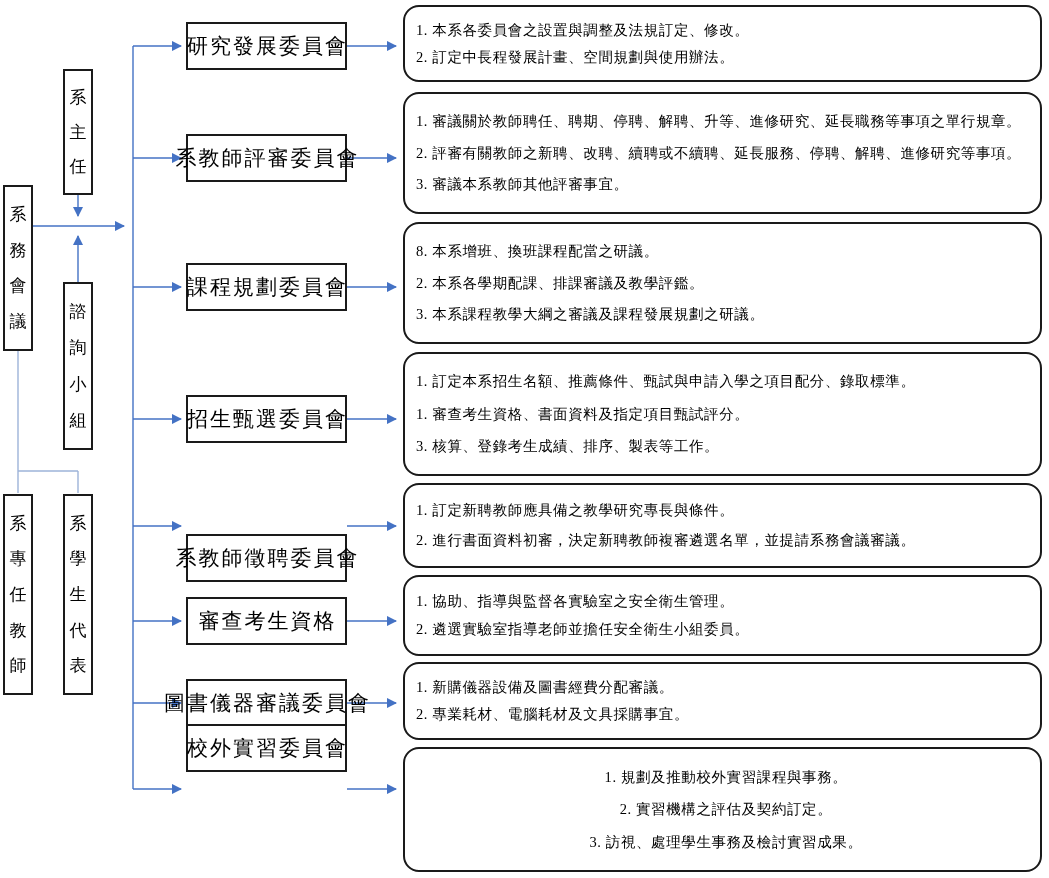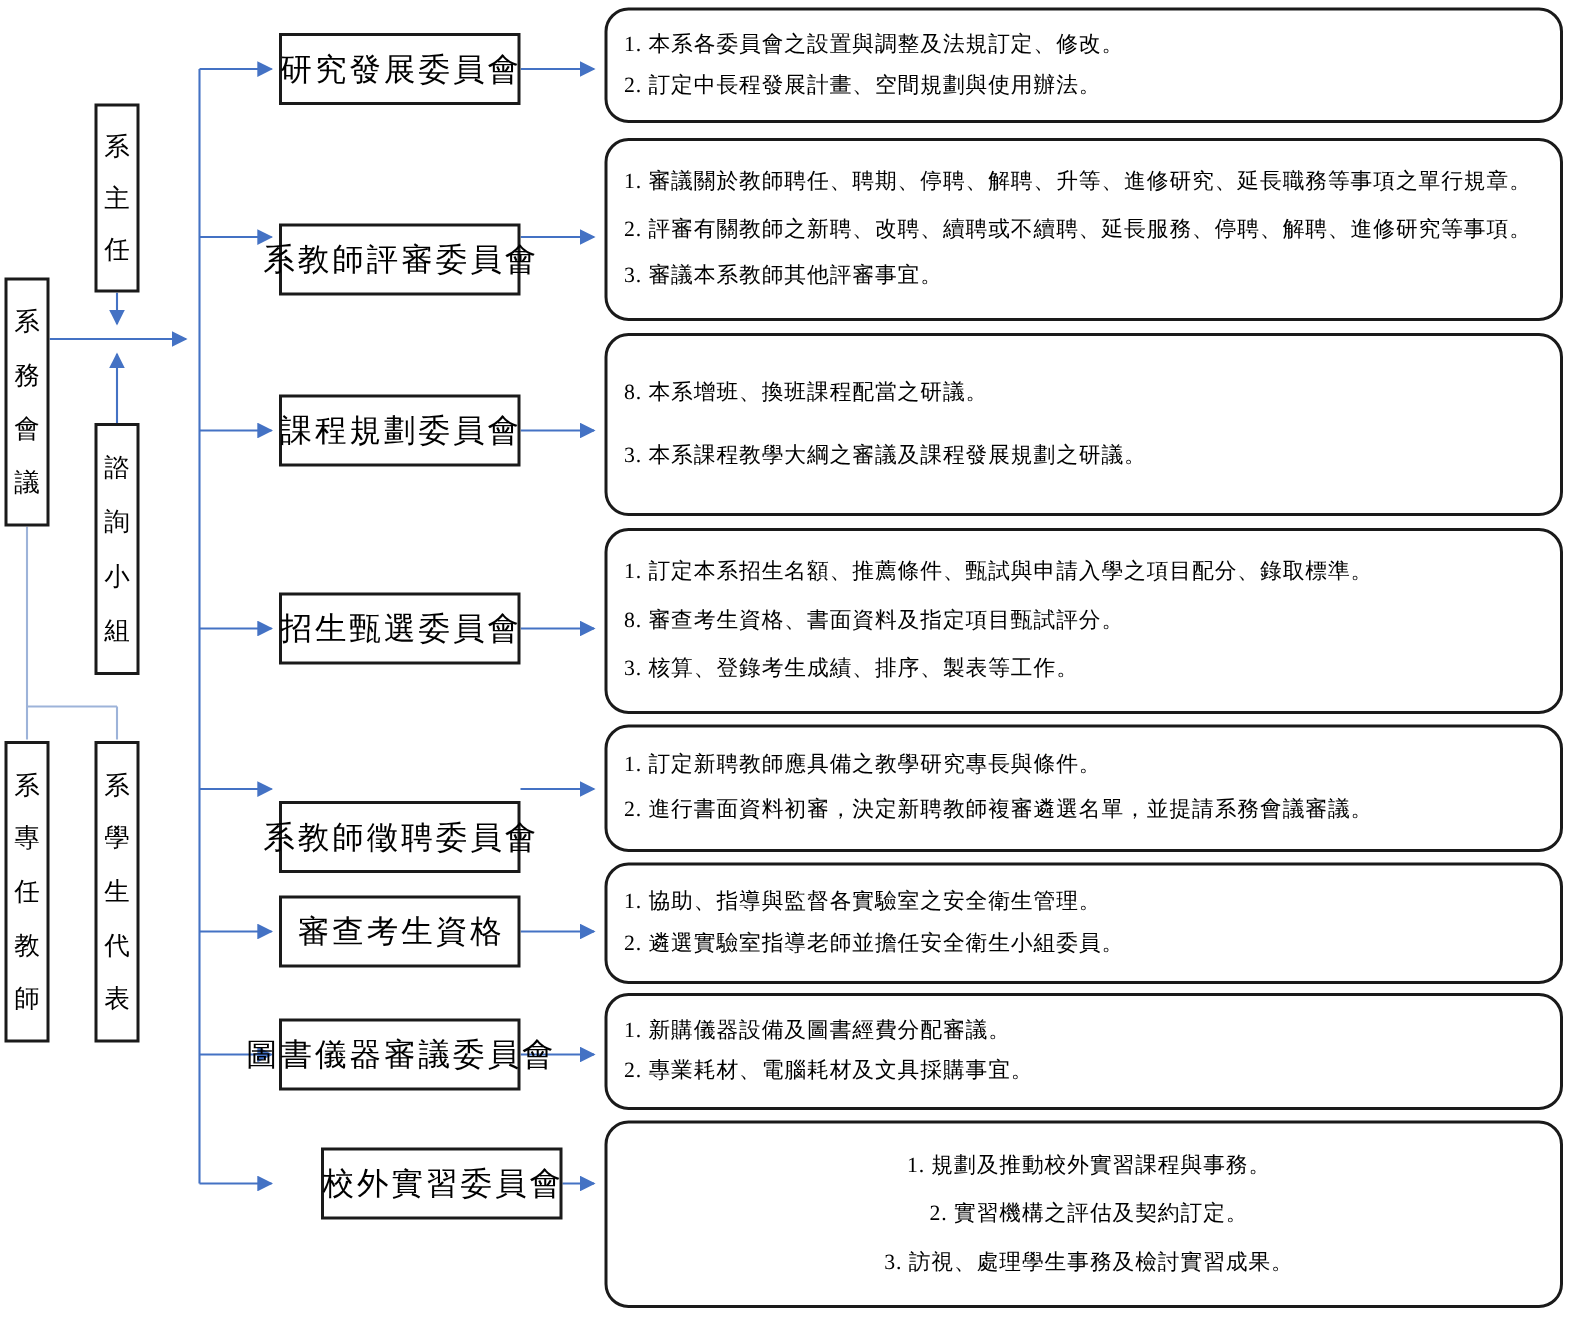--- a/index.html
+++ b/index.html
@@ -140,41 +140,42 @@
       </div>
   </div>
 
 <div class="cbox" style="top: 22px;">
       <span>研究發展委員會</span>
     </div>
     <div class="panel" style="top: 5px; height: 77px;">
       <div class="duty">1. 本系各委員會之設置與調整及法規訂定、修改。</div>
       <div class="duty">2. 訂定中長程發展計畫、空間規劃與使用辦法。</div>
     </div>
-    <div class="cbox" style="top: 149px;">
+    <div class="cbox" style="top: 134px;">
       <span>系教師評審委員會</span>
     </div>
     <div class="panel" style="top: 92px; height: 122px;">
       <div class="duty">1. 審議關於教師聘任、聘期、停聘、解聘、升等、進修研究、延長職務等事項之單行規章。</div>
       <div class="duty">2. 評審有關教師之新聘、改聘、續聘或不續聘、延長服務、停聘、解聘、進修研究等事項。</div>
       <div class="duty">3. 審議本系教師其他評審事宜。</div>
     </div>
     <div class="cbox" style="top: 263px; align-items: center;">
       <span>課程規劃委員會</span>
     </div>
     <div class="panel" style="top: 222px; height: 122px;">
       <div class="duty">8. 本系增班、換班課程配當之研議。</div>
+      <div class="duty">2. 本系各學期配課、排課審議及教學評鑑。</div>
       <div class="duty">3. 本系課程教學大綱之審議及課程發展規劃之研議。</div>
     </div>
     <div class="cbox" style="top: 395px;">
       <span>招生甄選委員會</span>
     </div>
     <div class="panel" style="top: 352px; height: 124px;">
       <div class="duty">1. 訂定本系招生名額、推薦條件、甄試與申請入學之項目配分、錄取標準。</div>
-      <div class="duty">8. 審查考生資格、書面資料及指定項目甄試評分。</div>
+      <div class="duty">1. 審查考生資格、書面資料及指定項目甄試評分。</div>
       <div class="duty">3. 核算、登錄考生成績、排序、製表等工作。</div>
     </div>
     <div class="cbox" style="top: 502px; margin-top: 32px;">
       <span>系教師徵聘委員會</span>
     </div>
     <div class="panel" style="top: 483px; height: 85px;">
       <div class="duty">1. 訂定新聘教師應具備之教學研究專長與條件。</div>
       <div class="duty">2. 進行書面資料初審，決定新聘教師複審遴選名單，並提請系務會議審議。</div>
     </div>
     <div class="cbox" style="top: 597px;">
@@ -184,21 +185,21 @@
       <div class="duty">1. 協助、指導與監督各實驗室之安全衛生管理。</div>
       <div class="duty">2. 遴選實驗室指導老師並擔任安全衛生小組委員。</div>
     </div>
     <div class="cbox" style="top: 679px;">
       <span>圖書儀器審議委員會</span>
     </div>
     <div class="panel" style="top: 662px; height: 78px;">
       <div class="duty">1. 新購儀器設備及圖書經費分配審議。</div>
       <div class="duty">2. 專業耗材、電腦耗材及文具採購事宜。</div>
     </div>
-    <div class="cbox" style="top: 765px; margin-left: 28px;">
+    <div class="cbox" style="top: 724px;">
       <span>校外實習委員會</span>
     </div>
     <div class="panel" style="top: 747px; height: 125px; text-align: center;">
       <div class="duty">1. 規劃及推動校外實習課程與事務。</div>
       <div class="duty">2. 實習機構之評估及契約訂定。</div>
       <div class="duty">3. 訪視、處理學生事務及檢討實習成果。</div>
     </div>
   </div>
 
 </body></html>

